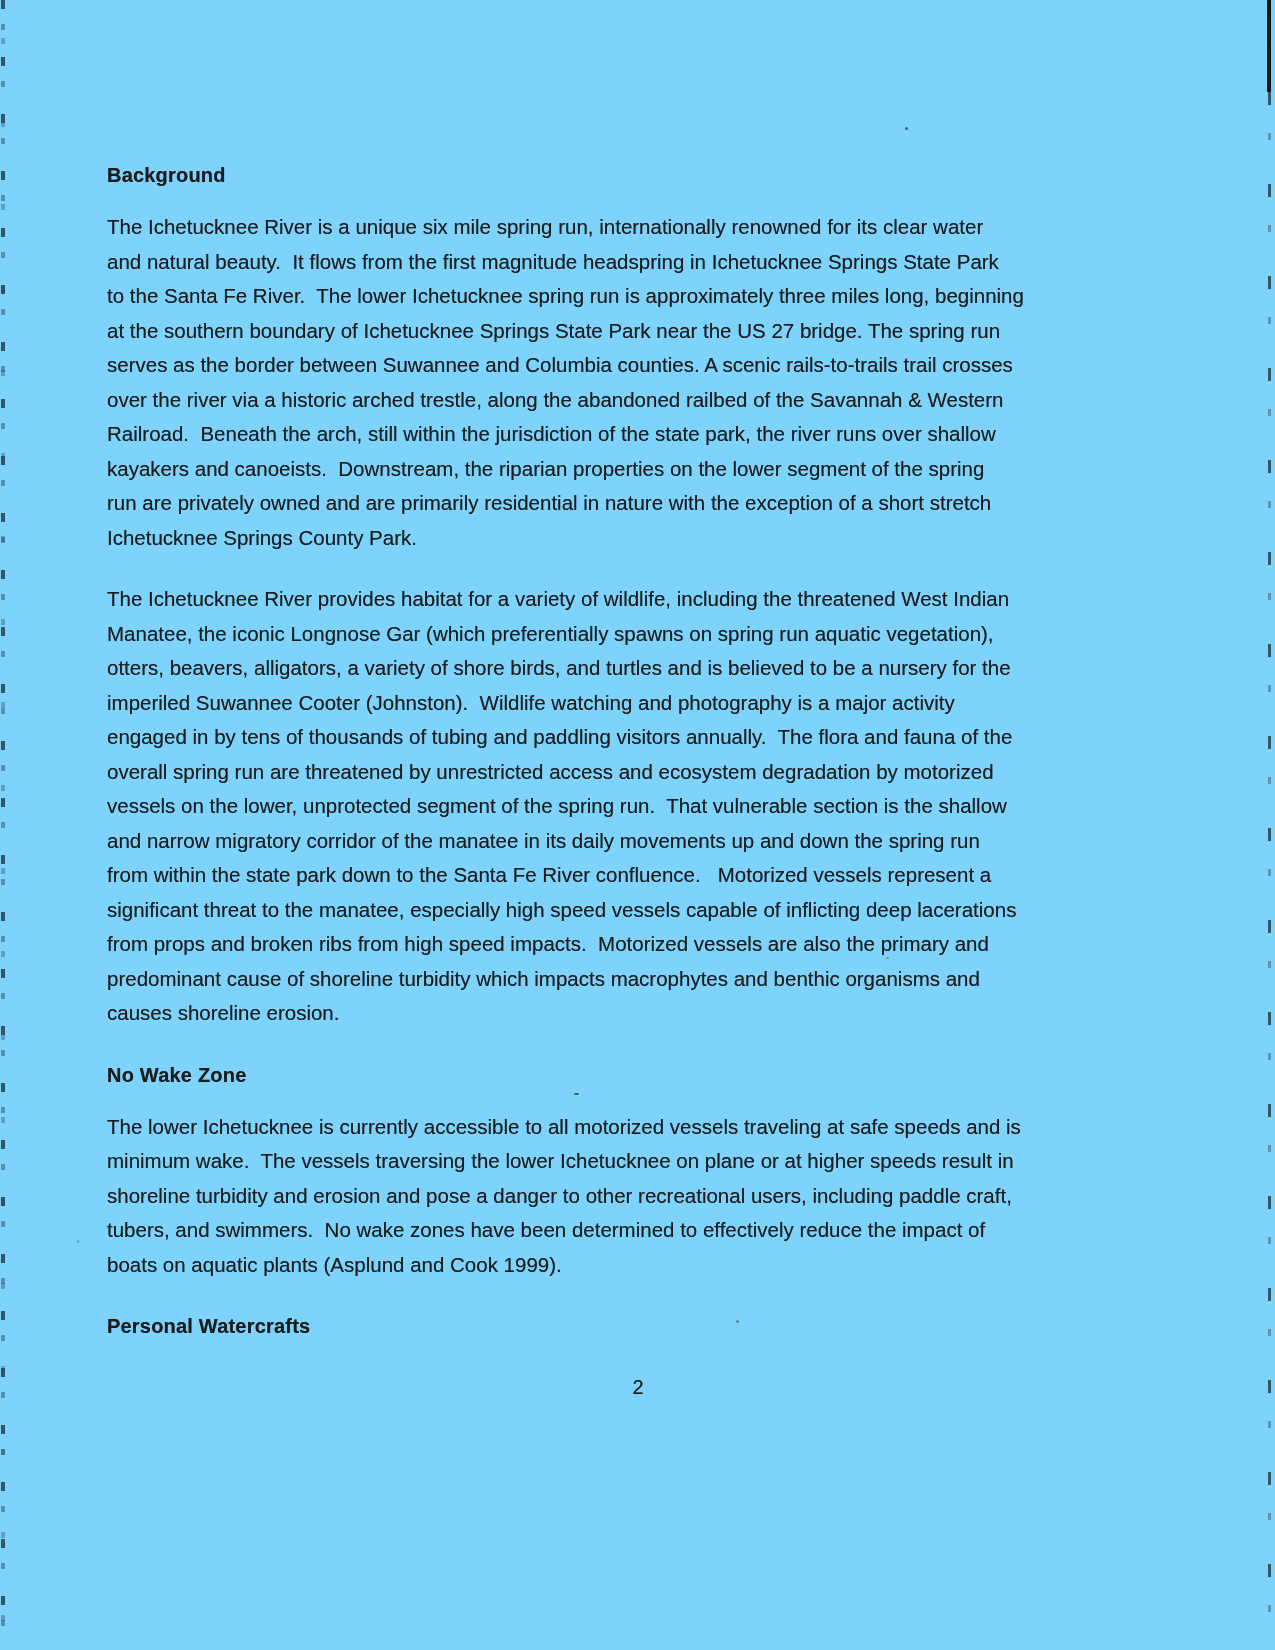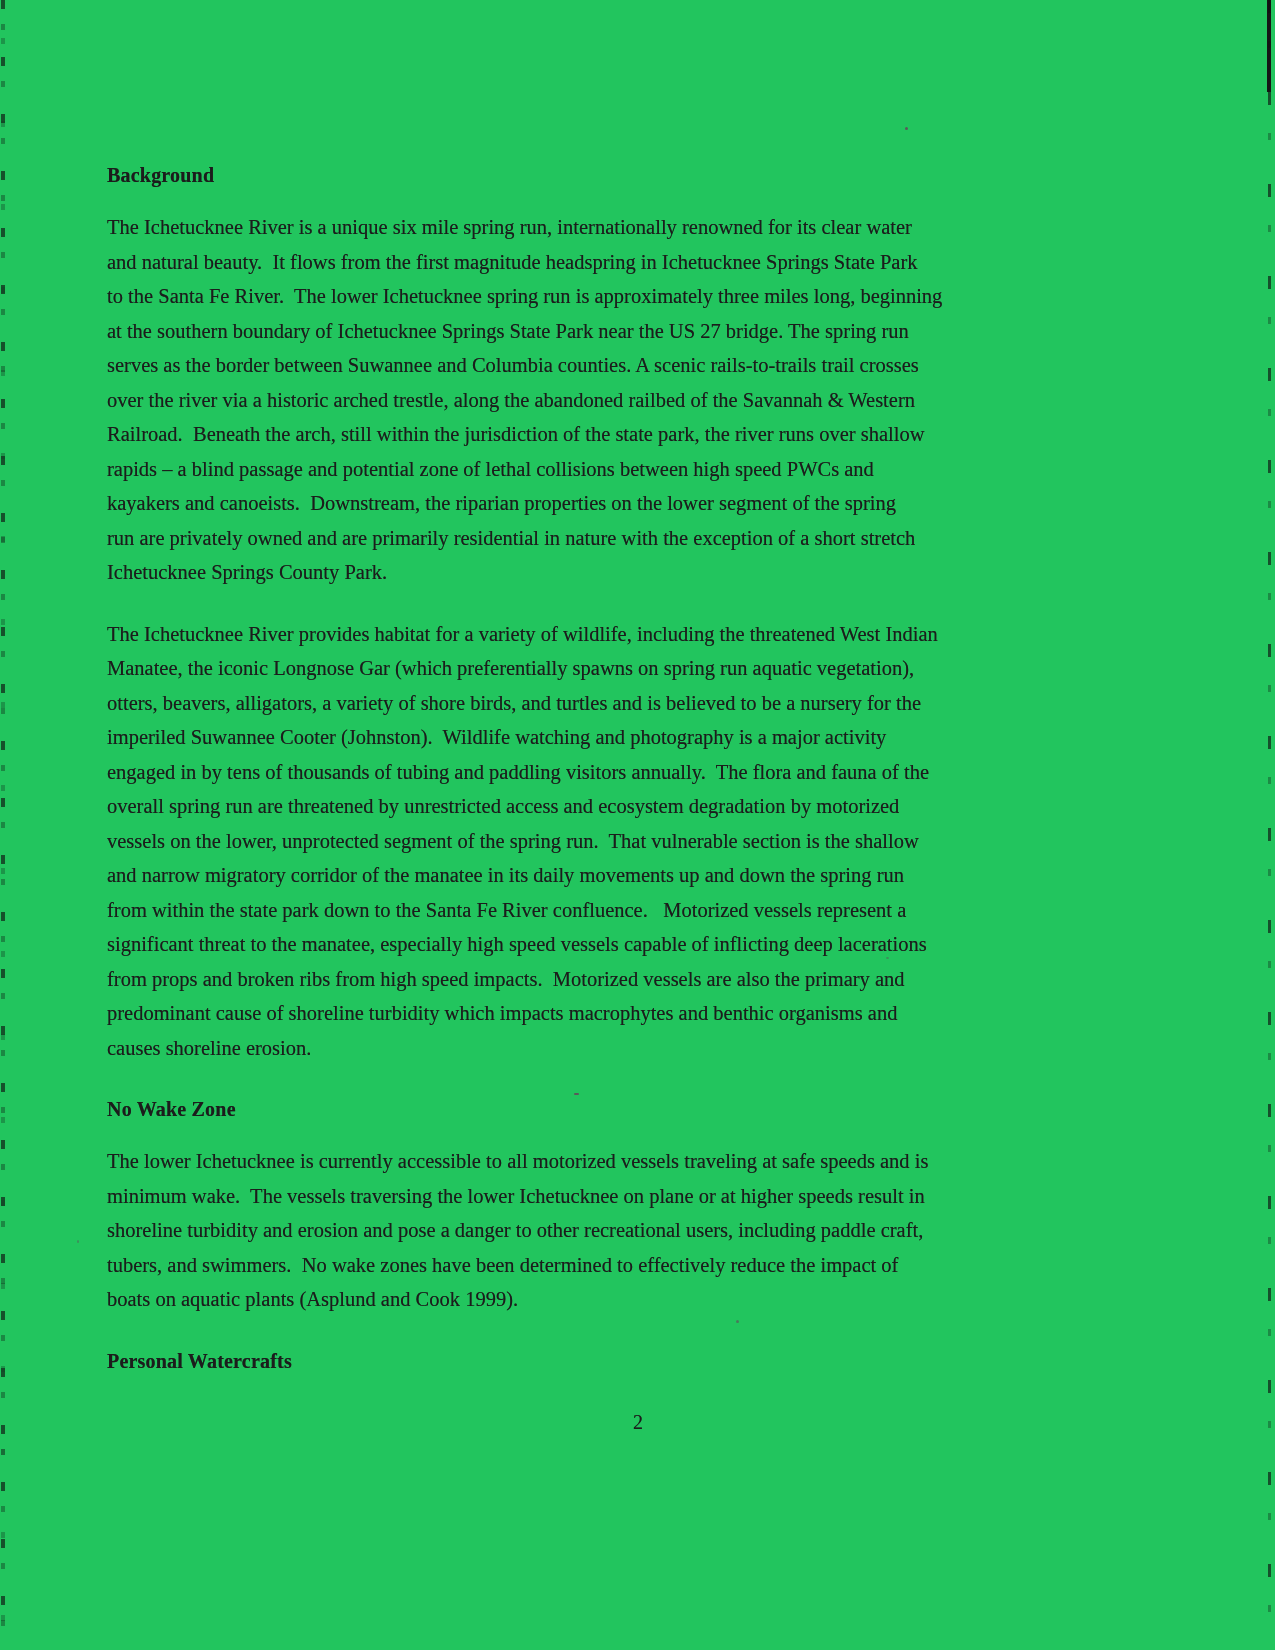--- a/index.html
+++ b/index.html
@@ -5,22 +5,21 @@
   html,body{margin:0;padding:0;}
   body{
     width:1275px;height:1650px;
     background:#fdfdfc;
     position:relative;
     overflow:hidden;
     font-family:"Liberation Sans", sans-serif;
   }
   .page{
     position:absolute;inset:0;
-    background:#22c55e;
-    font-family:Liberation Serif, serif;
+    background:#7dd3fc;
   }
   .doc{
     position:absolute;
     left:107px;top:158px;
     width:1062px;
     color:#1c1c1c;
   }
   .heading{
     font-size:20px;
     font-weight:bold;
@@ -91,21 +90,20 @@
   <main class="doc">
       <div class="heading">Background</div>
       <div class="para">
         <div class="line">The Ichetucknee River is a unique six mile spring run, internationally renowned for its clear water</div>
         <div class="line">and natural beauty.  It flows from the first magnitude headspring in Ichetucknee Springs State Park</div>
         <div class="line">to the Santa Fe River.  The lower Ichetucknee spring run is approximately three miles long, beginning</div>
         <div class="line">at the southern boundary of Ichetucknee Springs State Park near the US 27 bridge. The spring run</div>
         <div class="line">serves as the border between Suwannee and Columbia counties. A scenic rails-to-trails trail crosses</div>
         <div class="line">over the river via a historic arched trestle, along the abandoned railbed of the Savannah &amp; Western</div>
         <div class="line">Railroad.  Beneath the arch, still within the jurisdiction of the state park, the river runs over shallow</div>
-        <div class="line">rapids – a blind passage and potential zone of lethal collisions between high speed PWCs and</div>
         <div class="line">kayakers and canoeists.  Downstream, the riparian properties on the lower segment of the spring</div>
         <div class="line">run are privately owned and are primarily residential in nature with the exception of a short stretch</div>
         <div class="line">Ichetucknee Springs County Park.</div>
       </div>
       <div class="para">
         <div class="line">The Ichetucknee River provides habitat for a variety of wildlife, including the threatened West Indian</div>
         <div class="line">Manatee, the iconic Longnose Gar (which preferentially spawns on spring run aquatic vegetation),</div>
         <div class="line">otters, beavers, alligators, a variety of shore birds, and turtles and is believed to be a nursery for the</div>
         <div class="line">imperiled Suwannee Cooter (Johnston).  Wildlife watching and photography is a major activity</div>
         <div class="line">engaged in by tens of thousands of tubing and paddling visitors annually.  The flora and fauna of the</div>

